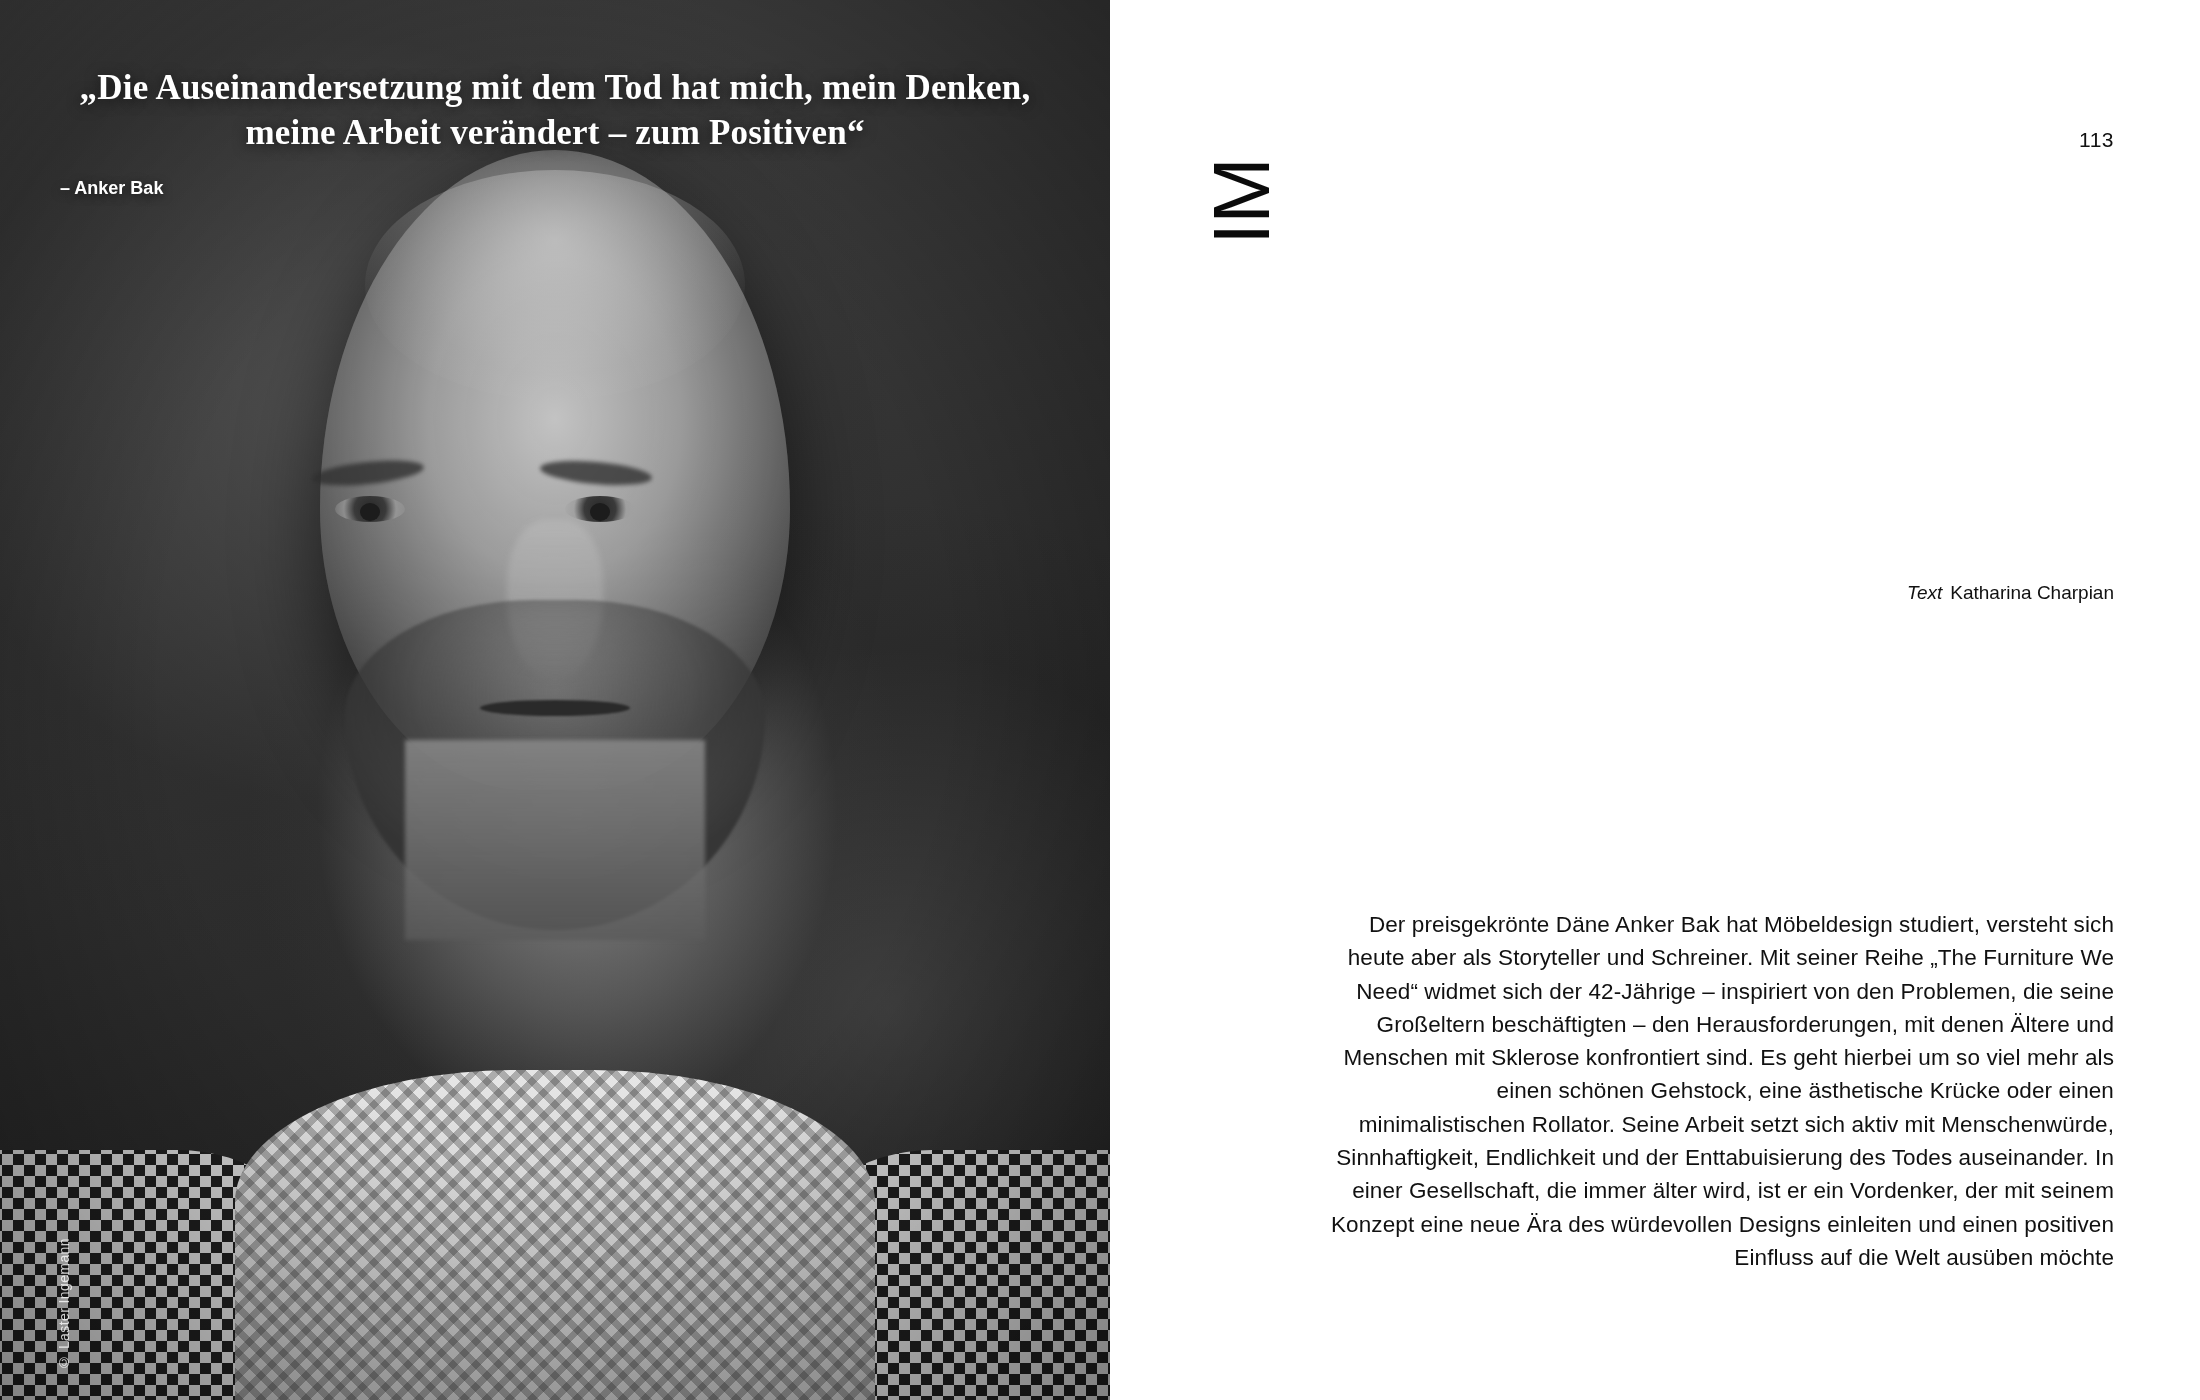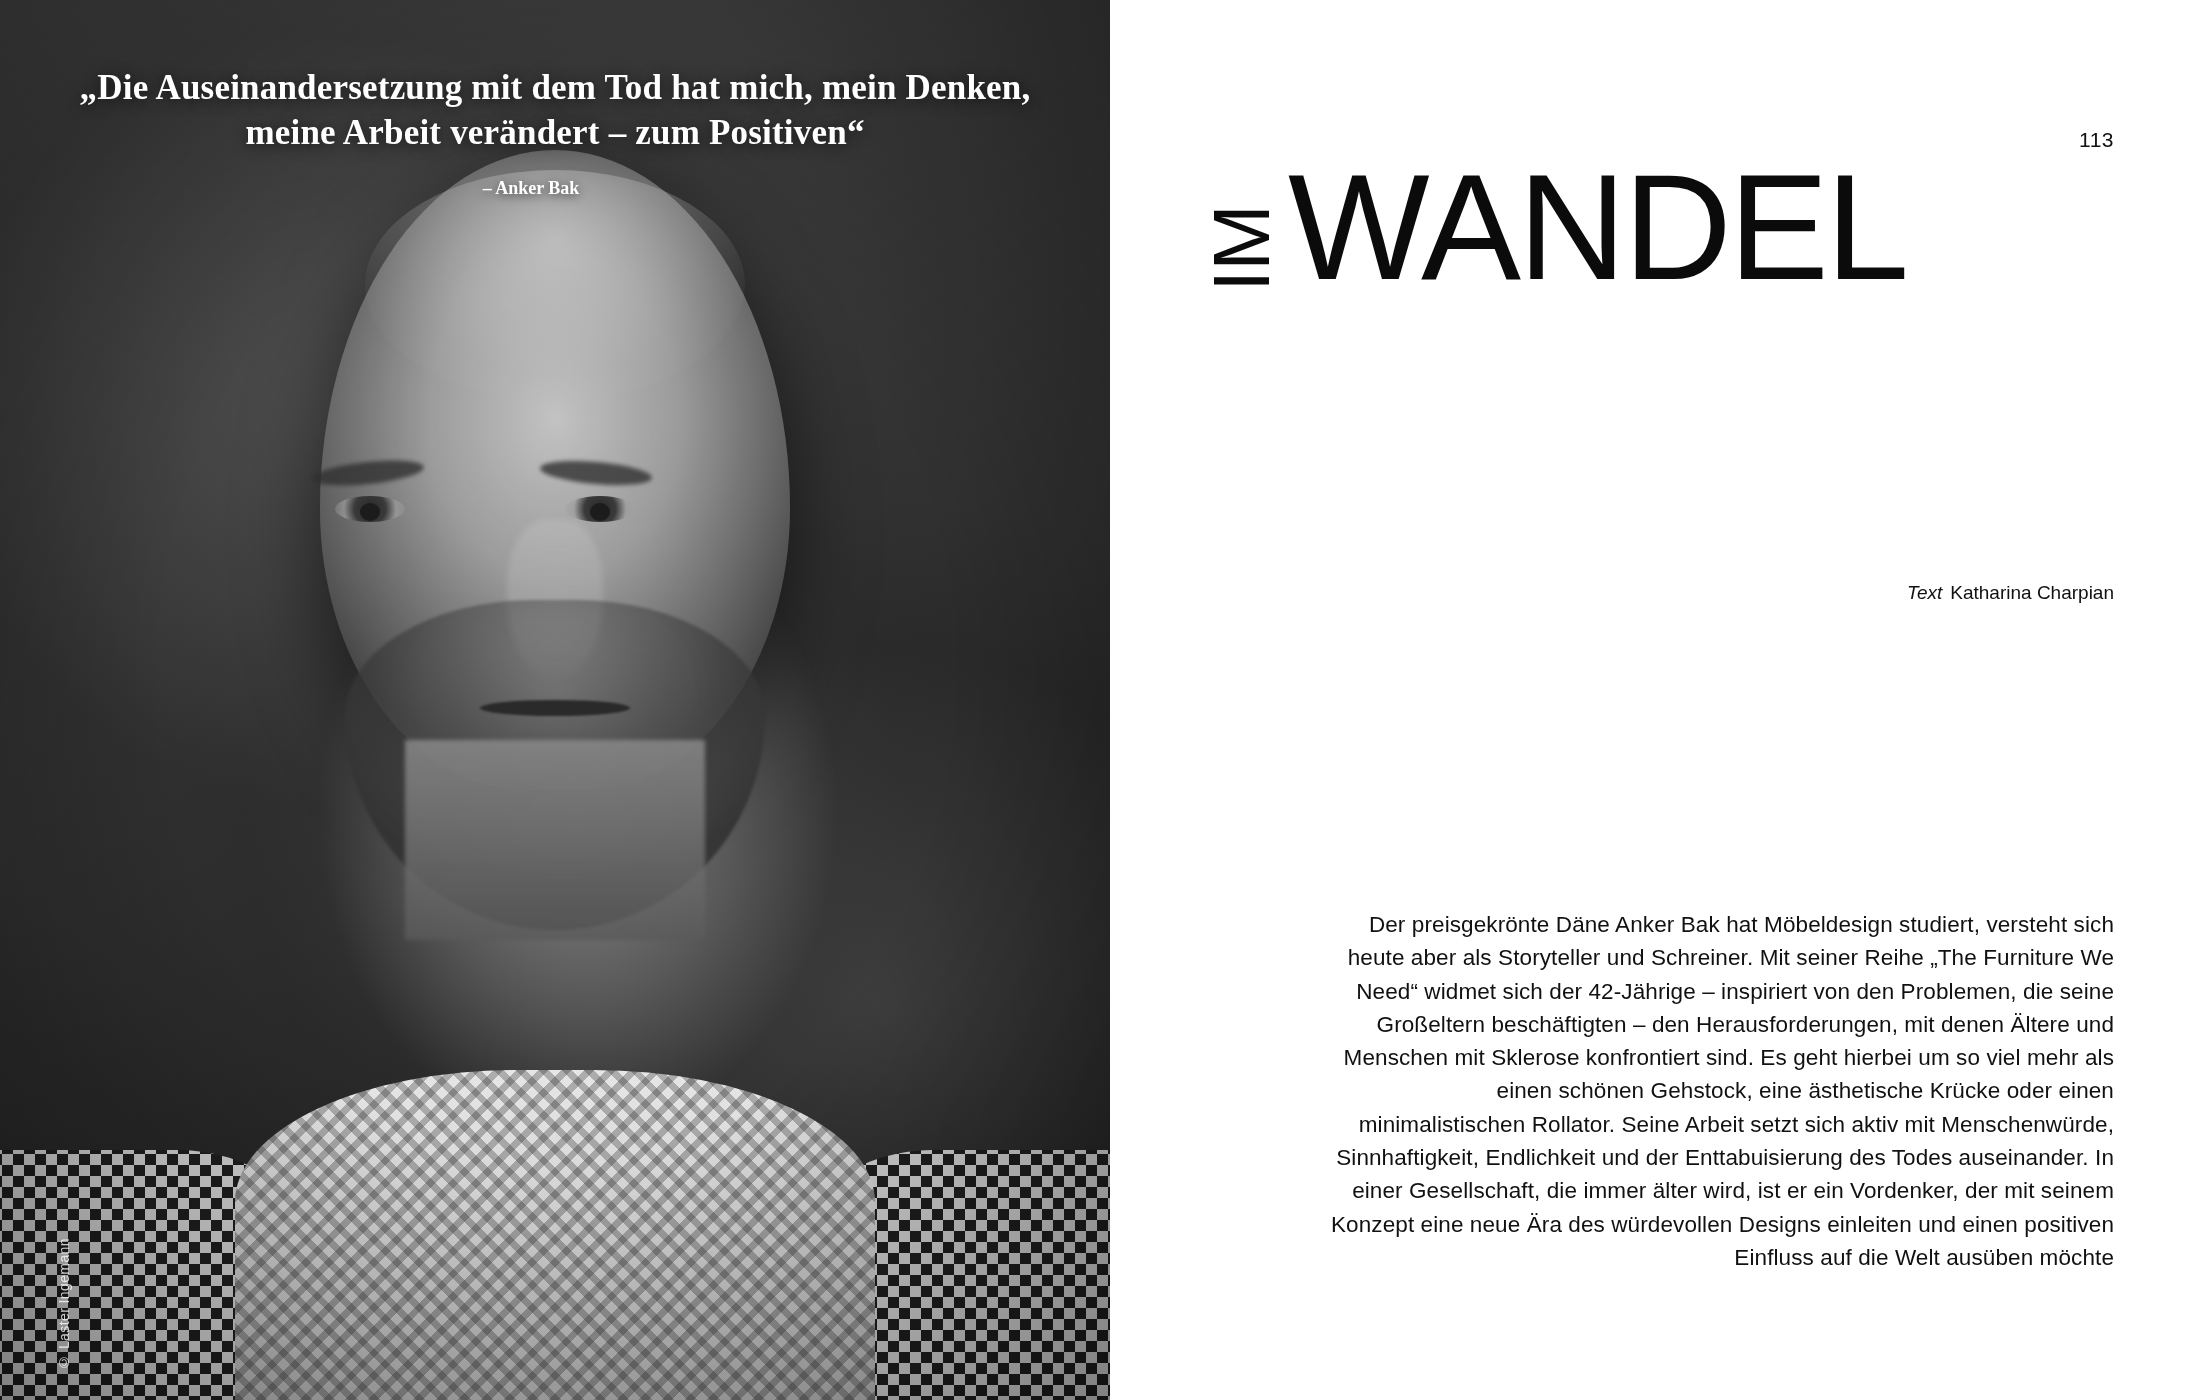--- a/index.html
+++ b/index.html
@@ -167,25 +167,25 @@
     font-family: "Liberation Serif", serif;
     font-weight: bold;
     font-size: 35px;
     line-height: 1.28;
     color: #ffffff;
     text-shadow: 0 2px 14px rgba(0,0,0,0.6);
     letter-spacing: 0.2px;
   }
   .quote-attrib {
     margin-top: 22px;
-    font-family: Liberation Serif, serif;
+    font-family: Liberation Sans, sans-serif;
     font-weight: bold;
     font-size: 18px;
     color: #ffffff;
-    text-align: center;
+    text-align: left;
     padding-right: 48px;
     text-shadow: 0 2px 10px rgba(0,0,0,0.6);
   }
   .photo-credit {
     position: absolute;
     left: 56px;
     bottom: 30px;
     font-size: 14px;
     color: rgba(255,255,255,0.78);
     writing-mode: vertical-rl;
@@ -302,21 +302,20 @@
 
     <div class="photo-credit">© Laster Ingemann</div>
   </div>
 
   <div class="page-right">
     <div class="folio">113</div>
 
     <div class="headline">
       <div class="hl-line2">
         <div class="hl-im">IM</div>
-        <div class="hl-wandel">WANDEL</div>
       </div>
     </div>
 
     <div class="byline">
       <span class="label">Text</span><span>Katharina Charpian</span>
     </div>
 
     <div class="body-copy">Der preisgekrönte Däne Anker Bak hat Möbeldesign studiert, versteht sich heute aber als Storyteller und Schreiner. Mit seiner Reihe „The Furniture We Need“ widmet sich der 42-Jährige – inspiriert von den Problemen, die seine Großeltern beschäftigten – den Herausforderungen, mit denen Ältere und Menschen mit Sklerose konfrontiert sind. Es geht hierbei um so viel mehr als einen schönen Gehstock, eine ästhetische Krücke oder einen minimalistischen Rollator. Seine Arbeit setzt sich aktiv mit Menschenwürde, Sinnhaftigkeit, Endlichkeit und der Enttabuisierung des Todes auseinander. In einer Gesellschaft, die immer älter wird, ist er ein Vordenker, der mit seinem Konzept eine neue Ära des würdevollen Designs einleiten und einen positiven Einfluss auf die Welt ausüben möchte</div>
   </div>
 

